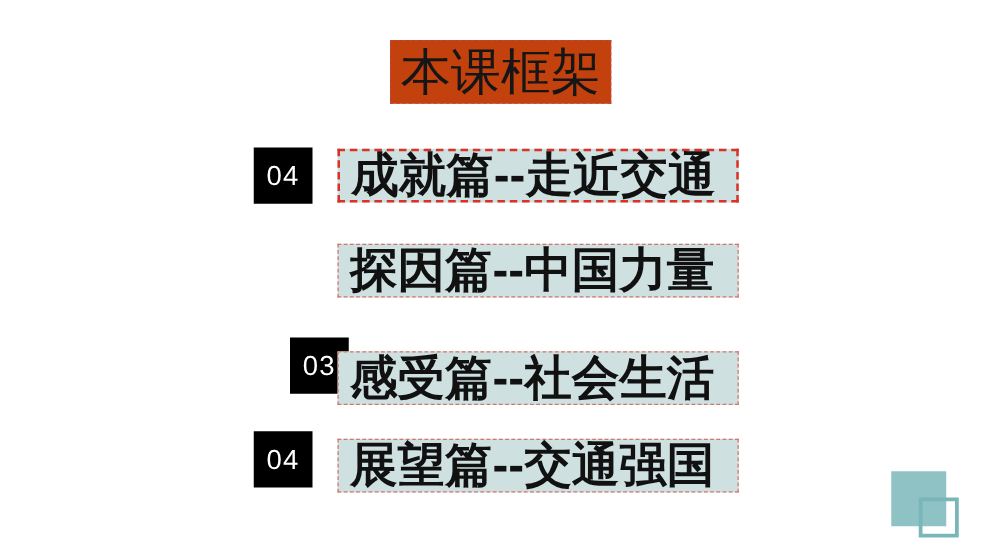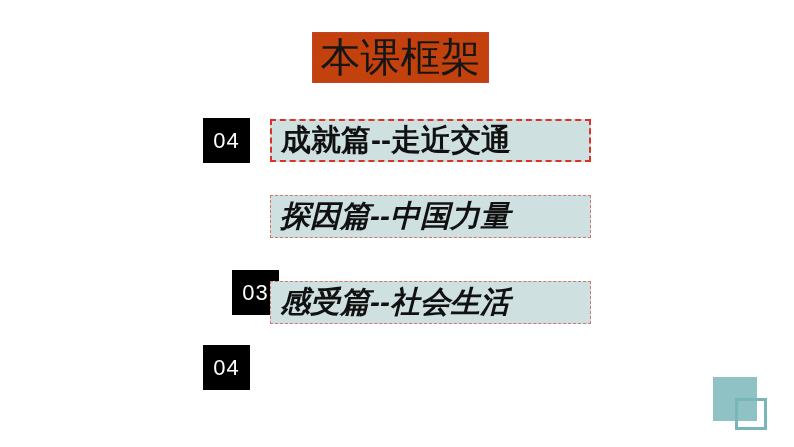--- a/index.html
+++ b/index.html
@@ -42,27 +42,27 @@
   }
   .label-box {
     position: absolute;
     left: 270px;
     width: 321px; height: 43px;
     box-sizing: border-box;
     background: #cfe0e1;
     display: flex;
     align-items: center;
     padding-left: 9px;
-    font-size: 30px;
+    font-size: 38px;
     font-weight: bold;
     color: #111111;
     white-space: nowrap;
   }
   .label-box.primary { border: 2px dashed #d93226; }
-  .label-box.fine    { border: 1px dashed #d4766c; font-style: italic; }
+  .label-box.fine    { border: 1px dashed #d4766c; }
   .num-1 { top: 118px; }  .lbl-1 { top: 119px; }
   .num-2 { top: 196px; }  .lbl-2 { top: 195px; }
   .num-3 { top: 270px; margin-left: 29px; }  .lbl-3 { top: 281px; }
   .num-4 { top: 345px; }  .lbl-4 { top: 351px; }
   .deco-fill {
     position: absolute;
     left: 713px; top: 377px;
     width: 44px; height: 44px;
     background: #8fc2c5;
     z-index: 1;
@@ -100,17 +100,20 @@
   <div class="num-box num-3">
     <span>03</span>
   </div>
   <div class="label-box fine lbl-3">
     <span>感受篇--社会生活</span>
   </div>
 
   <div class="num-box num-4">
     <span>04</span>
   </div>
+  <div class="label-box fine lbl-4">
+    <span>展望篇--交通强国</span>
+  </div>
 
   <div class="deco-fill"></div>
   <div class="deco-outline"></div>
 
 </div>
 
 </body></html>

